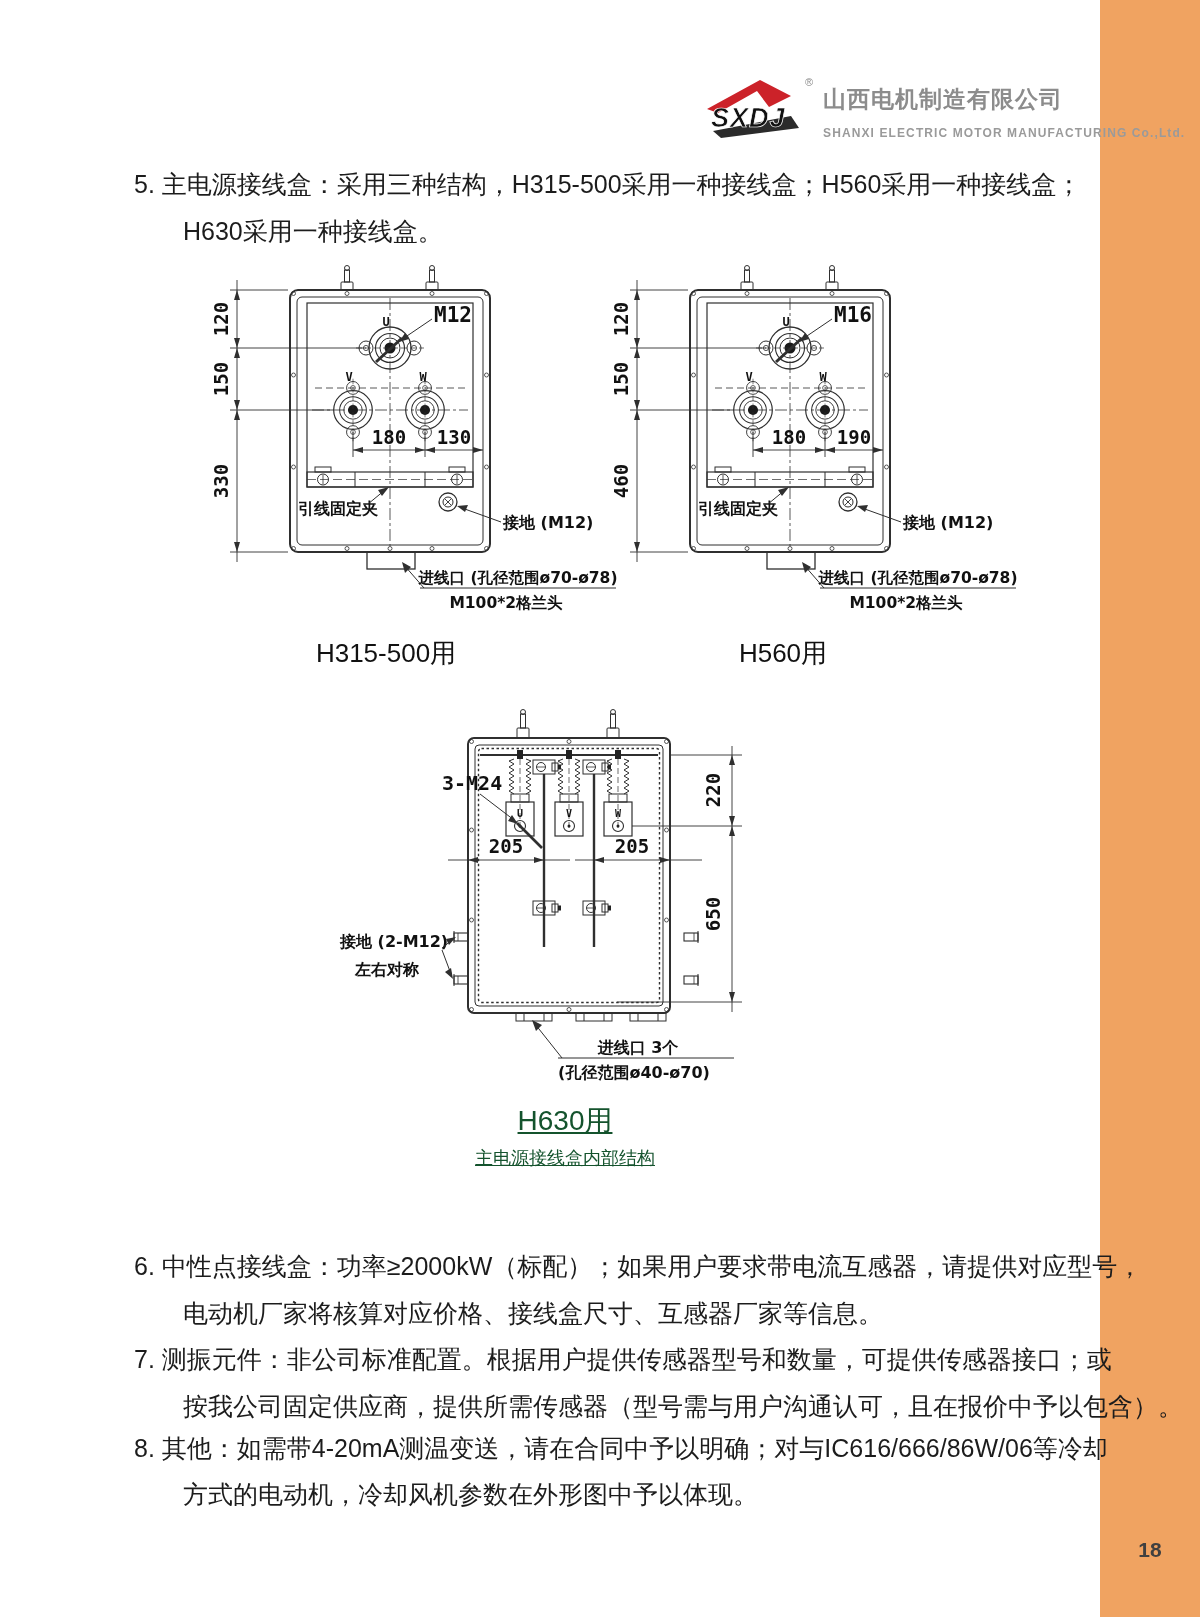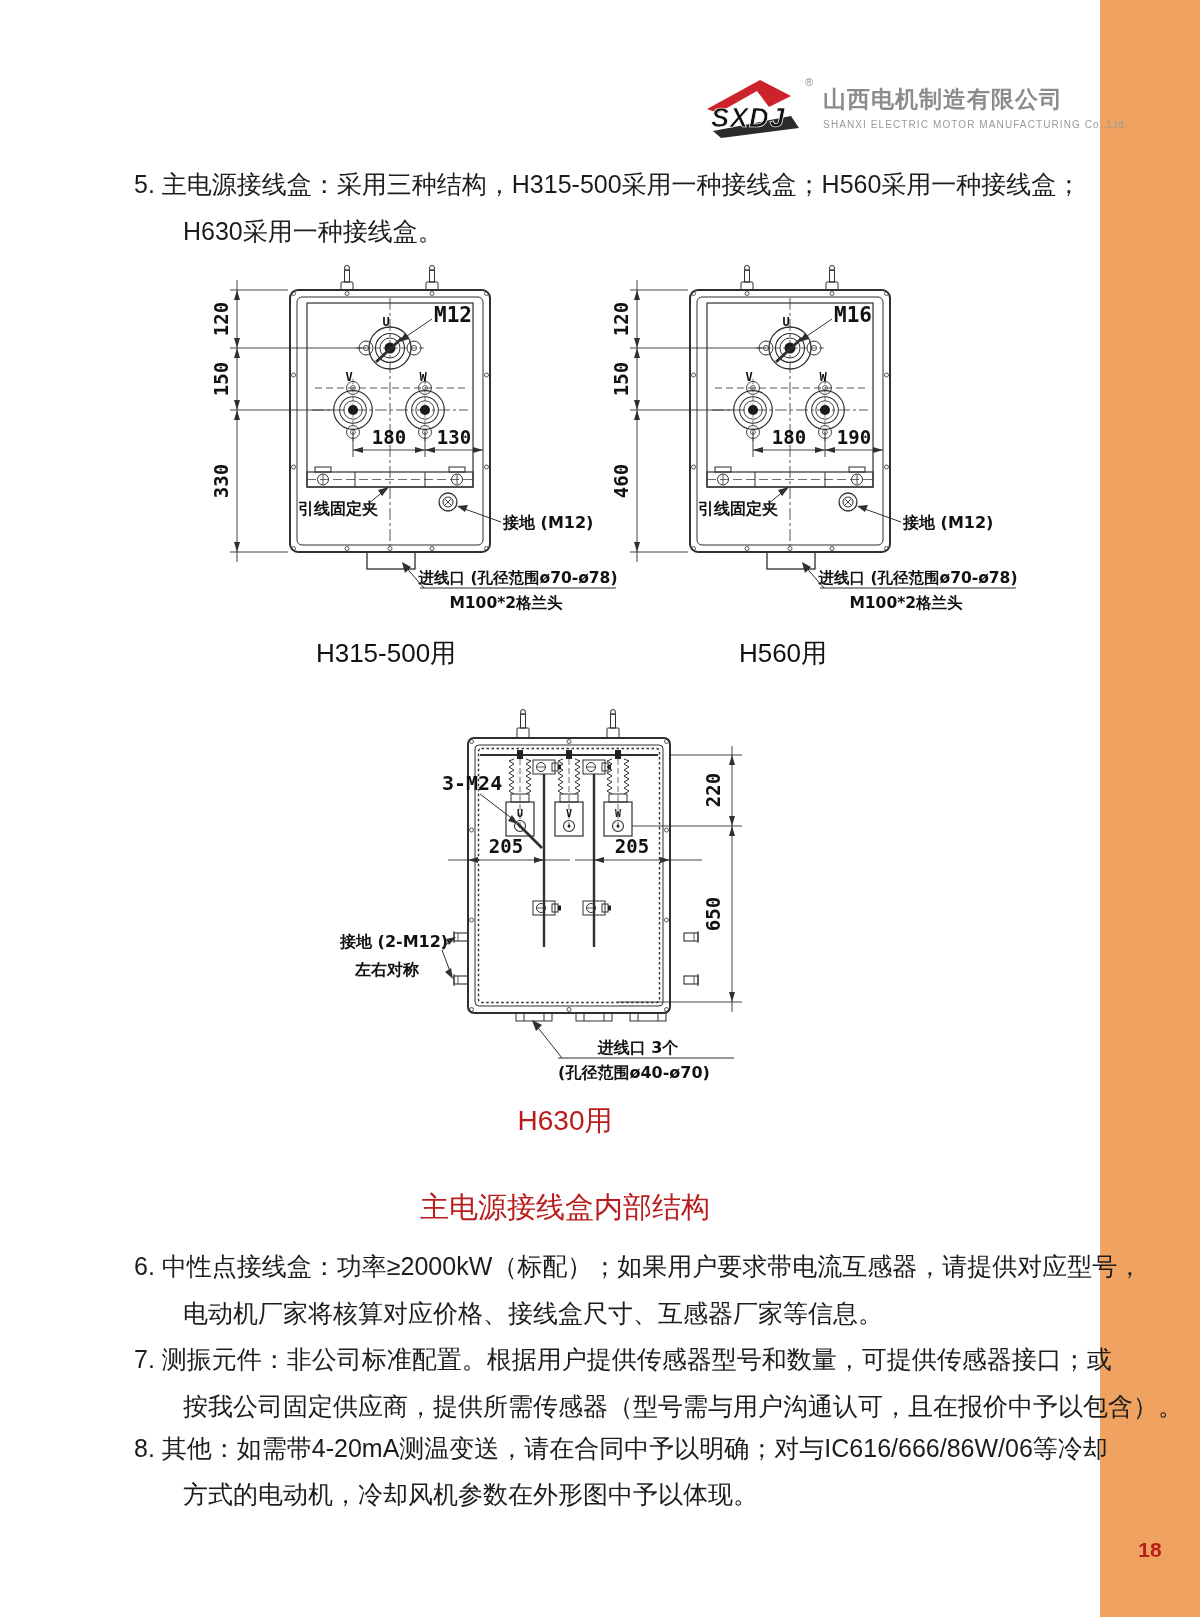--- a/index.html
+++ b/index.html
@@ -3,35 +3,35 @@
 <meta charset="utf-8">
 <style>
   html,body{margin:0;padding:0;}
   body{
     width:1200px;height:1617px;position:relative;background:#ffffff;
     font-family:"Liberation Sans","DejaVu Sans",sans-serif;
     overflow:hidden;
   }
   .accent-band{position:absolute;top:0;right:0;width:100px;height:1617px;background:var(--accent,#F0A361);}
   .page-num{position:absolute;left:1100px;top:1538px;width:100px;text-align:center;
-    color:#b91c1c;font-size:21px;font-weight:bold;}
+    color:#404040;font-size:21px;font-weight:bold;}
   
   .logo{position:absolute;left:703px;top:76px;display:flex;align-items:flex-start;}
   .logo .emblem{width:100px;height:62px;}
   .logo .reg{font-size:11px;color:#8c8c8c;margin:0 10px 0 2px;}
   .logo .names{display:flex;flex-direction:column;margin-top:8px;}
   .logo .cn{font-size:23px;color:#8c8c8c;letter-spacing:1px;font-weight:600;white-space:nowrap;}
-  .logo .en{font-size:10px;color:#9a9a9a;letter-spacing:1.1px;margin-top:4px;white-space:nowrap;font-weight:400;}
+  .logo .en{font-size:12px;color:#9a9a9a;letter-spacing:1.1px;margin-top:11px;white-space:nowrap;font-weight:700;}
   
   .bodyline{position:absolute;font-size:25px;color:#1c1c1c;white-space:nowrap;}
   .indent0{left:134px;}
   .indent1{left:150px;margin-left:33px;}
   
   .diag{position:absolute;}
-  .figcap{position:absolute;text-align:center;color:#b91c1c;white-space:nowrap;}
+  .figcap{position:absolute;text-align:center;color:#14532d;white-space:nowrap;text-decoration:underline;}
   svg text{fill:#111;}
   .cadnum{font-family:"DejaVu Sans Mono","Liberation Mono",monospace;font-weight:bold;}
   .cadtxt{font-family:"DejaVu Sans","Liberation Sans",sans-serif;font-weight:bold;}
   .ln{stroke:#2f2f2f;fill:none;}
   .thin{stroke-width:1;}
   .arr{fill:#2f2f2f;stroke:none;}
 </style>
 </head>
 <body>
 
@@ -440,20 +440,20 @@
       <line x1="328" y1="313" x2="328" y2="321"></line>
   </g>
   <polygon points="202,320 206,331 212,325" class="arr"></polygon>
   <line x1="205" y1="324" x2="232" y2="358" class="ln thin"></line>
   <line x1="228" y1="358" x2="404" y2="358" class="ln thin"></line>
   <text x="308" y="353" text-anchor="middle" font-size="16" class="cadtxt">进线口 3个</text>
   <text x="304" y="378" text-anchor="middle" font-size="16" class="cadtxt">(孔径范围ø40-ø70)</text>
 </svg>
 
 <div class="figcap" style="left:440px;top:1102px;width:250px;font-size:28px;">H630用</div>
-<div class="figcap" style="left:415px;top:1188px;width:300px;font-size:29px;text-align:center;">主电源接线盒内部结构</div>
+<div class="figcap" style="left:415px;top:1146px;width:300px;font-size:18px;text-align:center;">主电源接线盒内部结构</div>
 
 <div class="bodyline indent0" style="top:1250px;">6. 中性点接线盒：功率≥2000kW（标配）；如果用户要求带电流互感器，请提供对应型号，</div>
 <div class="bodyline indent1" style="top:1297px;text-align:center;">电动机厂家将核算对应价格、接线盒尺寸、互感器厂家等信息。</div>
 <div class="bodyline indent0" style="top:1343px;">7. 测振元件：非公司标准配置。根据用户提供传感器型号和数量，可提供传感器接口；或</div>
 <div class="bodyline indent1" style="top:1390px;font-family:Liberation Serif, serif;">按我公司固定供应商，提供所需传感器（型号需与用户沟通认可，且在报价中予以包含）。</div>
 <div class="bodyline indent0" style="top:1432px;">8. 其他：如需带4-20mA测温变送，请在合同中予以明确；对与IC616/666/86W/06等冷却</div>
 <div class="bodyline indent1" style="top:1478px;text-align:right;">方式的电动机，冷却风机参数在外形图中予以体现。</div>
 
 </body></html>

